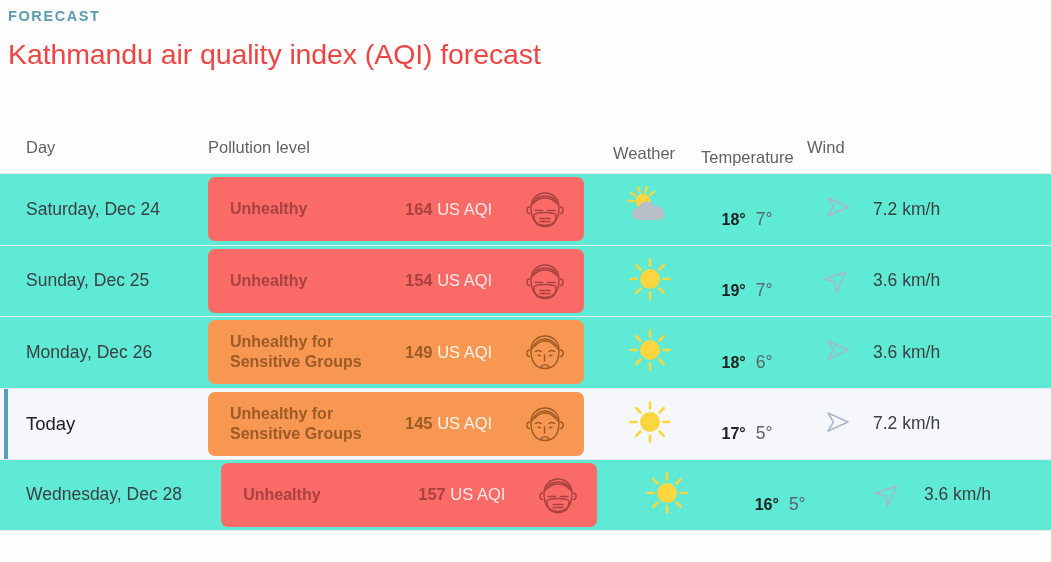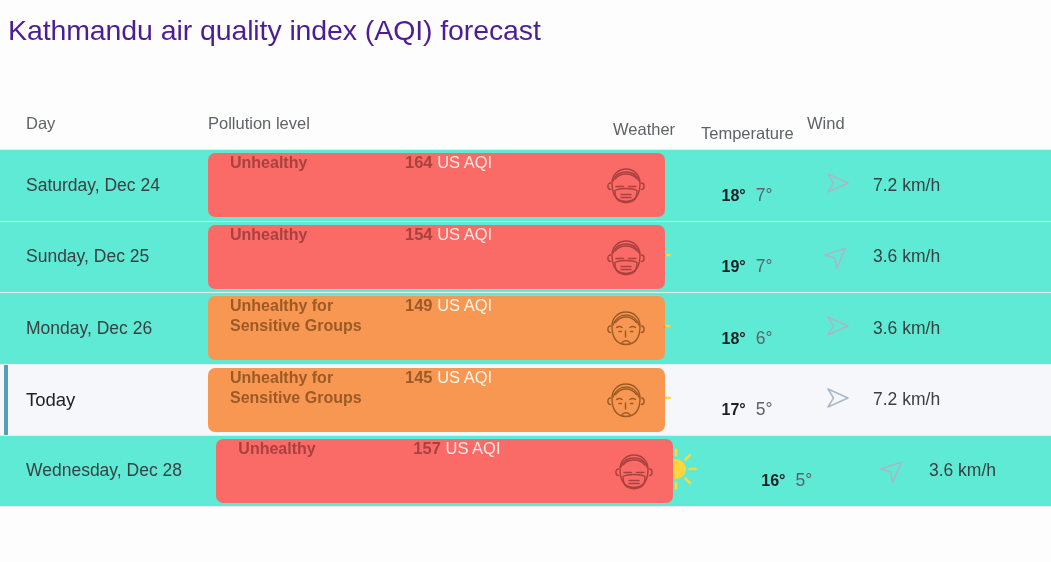--- a/index.html
+++ b/index.html
@@ -19,21 +19,21 @@
   .eyebrow {
     font-size: 14.5px;
     font-weight: bold;
     letter-spacing: 1.6px;
     color: #5b9cb0;
     padding: 8px 0 0 8px;
   }
   .page-title {
     font-size: 28.5px;
     font-weight: normal;
-    color: #4c1d95;
+    color: #ef4444;
     padding: 14px 0 0 8px;
     letter-spacing: -0.1px;
   }
 
   
   .table { margin-top: 50px; width: 1051px; }
 
   .row {
     display: flex;
     align-items: center;
@@ -73,24 +73,24 @@
   .head-row .c-weath { justify-content: flex-start; margin-top: 12px; }
   .head-row .c-temp  { justify-content: flex-start; display:block; padding-left: 14px;}
   .head-row .c-wind  { padding-left: 0; }
 
   .day-label { font-size: 17.5px; color: #3c4043; }
   .today-label { font-size: 18.5px; color: #202124; }
 
   
   .badge {
     height: 64px;
-    width: 457px;
+    width: 376px;
     border-radius: 7px;
     display: flex;
-    align-items: flex-start;
+    align-items: center;
     position: relative;
     padding: 0 14px 0 22px;
   }
   .badge.red    { background: #fa6b67; }
   .badge.orange { background: #f79752; }
 
   .badge-level {
     font-size: 16px;
     font-weight: bold;
     line-height: 1.25;
@@ -112,20 +112,21 @@
   .t-max { font-size: 16px; font-weight: bold; color: #202124; }
   .t-min { font-size: 17.5px; color: #5f6368; }
 
   .wind-speed { font-size: 17.5px; color: #3c4043; white-space: nowrap; }
 </style>
 </head>
 <body>
 
 <div class="page">
 
+  <div class="eyebrow">FORECAST</div>
   <h1 class="page-title">Kathmandu air quality index (AQI) forecast</h1>
 
   <div class="table">
 
     <div class="row head-row">
       <div class="cell c-day">Day</div>
       <div class="cell c-poll">Pollution level</div>
       <div class="cell c-weath">Weather</div>
       <div class="cell c-temp">Temperature</div>
       <div class="cell c-wind">Wind</div>

